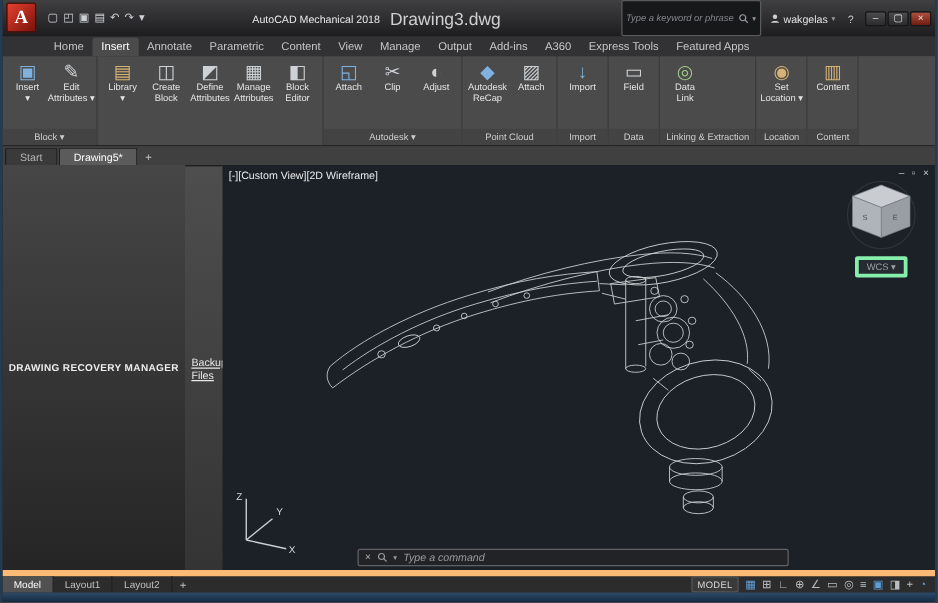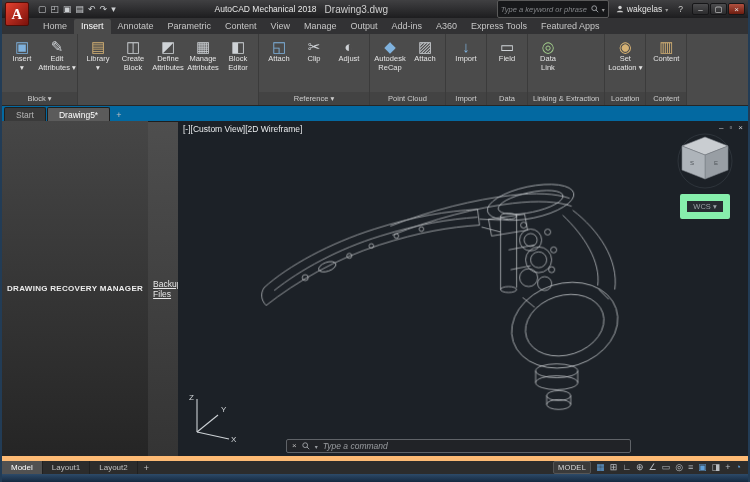--- a/index.html
+++ b/index.html
@@ -11,22 +11,22 @@
   
   .titlebar { flex:0 0 17px; background:linear-gradient(#404042,#1d1d1f); display:flex; align-items:center;
               color:#ddd; padding-left:30px; position:relative; }
   .logo { position:absolute; left:3px; top:2px; width:24px; height:24px; z-index:6;
           background:linear-gradient(135deg,#e5412f,#7a110b); border:1px solid #4f0d07; border-radius:2px;
           color:#fff; font:bold 15px "Liberation Serif", serif; display:flex; align-items:center; justify-content:center; }
   .qat { display:flex; gap:4px; align-items:center; margin-left:6px; }
   .qat span { font-size:9px; color:#cdd0d3; line-height:9px; }
   .sp { flex:1; }
   .apptitle { font-size:8.5px; color:#e8e8e8; white-space:nowrap; }
-  .doctitle { font-size:10px; color:#cfcfcf; margin-left:8px; white-space:nowrap; }
-  .search { width:112px; height:18px; background:#17181a; border:1px solid #5a5a5a; border-radius:2px;
+  .doctitle { font-size:14px; color:#cfcfcf; margin-left:8px; white-space:nowrap; }
+  .search { width:112px; height:29px; background:#17181a; border:1px solid #5a5a5a; border-radius:2px;
             display:flex; align-items:center; padding:0 3px; gap:3px; margin-left:10px; }
   .search .ph { flex:1; font-style:italic; color:#85878a; font-size:7.5px; white-space:nowrap; overflow:hidden; }
   .search .drop { font-size:6px; color:#9a9a9a; }
   .user { display:flex; align-items:center; gap:3px; margin:0 7px; font-size:8.5px; color:#e3e3e3; white-space:nowrap; }
   .titleicon { font-size:8.5px; color:#cfcfcf; margin:0 3px; }
   .winbtns { display:flex; margin:0 3px 0 5px; }
   .winbtn { width:17px; height:12px; display:flex; align-items:center; justify-content:center; font-size:8px;
             color:#e6e6e6; background:linear-gradient(#4c4c4e,#2b2b2d); border:1px solid #161618; border-radius:2px; margin-left:1px; }
   .winbtn.close { background:linear-gradient(#b0503f,#6e1d10); }
 
@@ -41,21 +41,21 @@
   .pbtns { flex:1; display:flex; align-items:flex-start; padding:3px 3px 0; gap:1px; }
   .bigbtn { width:34px; display:flex; flex-direction:column; align-items:center; text-align:center; padding-top:1px; }
   .bicon { font-size:15px; line-height:17px; color:#ced2d6; }
   .bl { font-size:7.5px; line-height:8.5px; color:#e4e4e4; white-space:nowrap; }
   .plabel { height:13px; font-size:7.5px; color:#cdcdcd; display:flex; align-items:center; justify-content:center;
             padding:0 5px; background:#434343; white-space:nowrap; }
   .ribbonfill { flex:1; background:#4b4b4b; }
   .c-blue { color:#7fb2de; } .c-tan { color:#d6b274; } .c-grn { color:#9fc98a; }
 
   
-  .filetabs { flex:0 0 15px; background:#0369a1; display:flex; align-items:flex-end; padding-left:2px; gap:1px; }
+  .filetabs { flex:0 0 15px; background:#404040; display:flex; align-items:flex-end; padding-left:2px; gap:1px; }
   .ftab { padding:2px 11px 1px; font-size:8.5px; color:#b5b5b5; background:#3a3a3a; border:1px solid #1f1f1f;
           border-bottom:none; border-radius:2px 2px 0 0; }
   .ftab.active { background:#5b5b5b; color:#fff; }
   .ftab-add { padding:1px 5px; font-size:9px; color:#c0c0c0; }
 
   
   .main { flex:1; display:flex; min-height:0; }
 
   .drm { width:176px; background:#2f2f2f; border-right:1px solid #505050; display:flex; flex-direction:row; }
   .drm-title { flex:0 0 15px; background:linear-gradient(#464646,#252525); color:#ececec; font-size:8px; font-weight:bold;
@@ -72,21 +72,21 @@
   .folder::before { content:""; position:absolute; top:-2px; left:0; width:5px; height:2px; background:#c9a05d; border-radius:1px 1px 0 0; }
   .details-body { flex:1; background:#282828; }
   .preview-body { flex:0 0 62px; background:#282828; }
 
   .viewport { flex:1; position:relative; background:#1c2127; overflow:hidden; }
   .vp-label { position:absolute; top:3px; left:5px; font-size:8.5px; color:#e9ebed; z-index:4; }
   .vp-ctrls { position:absolute; top:2px; right:5px; z-index:4; display:flex; gap:6px; color:#c9ccd0; font-size:8px; }
   svg.wire { position:absolute; inset:0; z-index:1; }
   .viewcube { position:absolute; top:10px; right:8px; z-index:3; display:flex; flex-direction:column; align-items:center; }
   .wcsbtn { margin-top:1px; padding:1px 6px; font-size:7.5px; color:#9aa0a6; background:#262b31;
-            border:7px solid #86efac; border-radius:2px; }
+            border:3px solid #86efac; border-radius:2px; }
   .triad { position:absolute; left:6px; bottom:12px; z-index:3; }
   .cmdbar { position:absolute; left:108px; bottom:3px; width:345px; height:14px; background:rgba(33,36,40,.93);
             border:1px solid #5f6368; border-radius:2px; display:flex; align-items:center; gap:5px; padding:0 5px; z-index:4; }
   .cmd-x { color:#b8b8b8; font-size:8px; line-height:8px; }
   .cmd-drop { color:#9a9da1; font-size:6px; }
   .cmd-text { font-size:8.5px; font-style:italic; color:#9a9da1; white-space:nowrap; }
 
   
   .bottombar { flex:0 0 16px; background:#2c2c2c; border-top:5px solid #fdba74; display:flex; align-items:center; }
   .ltab { padding:0 9px; height:100%; display:flex; align-items:center; font-size:8px; color:#c0c0c0; border-right:1px solid #202020; }
@@ -218,21 +218,21 @@
           <span class="bicon">✂</span>
           <span class="bl">Clip</span>
           <span class="bl"></span>
         </div>
         <div class="bigbtn">
           <span class="bicon">◐</span>
           <span class="bl">Adjust</span>
           <span class="bl"></span>
         </div>
       </div>
-      <div class="plabel">Reference ▾</div>
+      <div class="plabel">Autodesk ▾</div>
     </div>
 
     <div class="panel">
       <div class="pbtns">
         <div class="bigbtn">
           <span class="bicon c-blue">◆</span>
           <span class="bl">Autodesk</span>
           <span class="bl">ReCap</span>
         </div>
         <div class="bigbtn">

